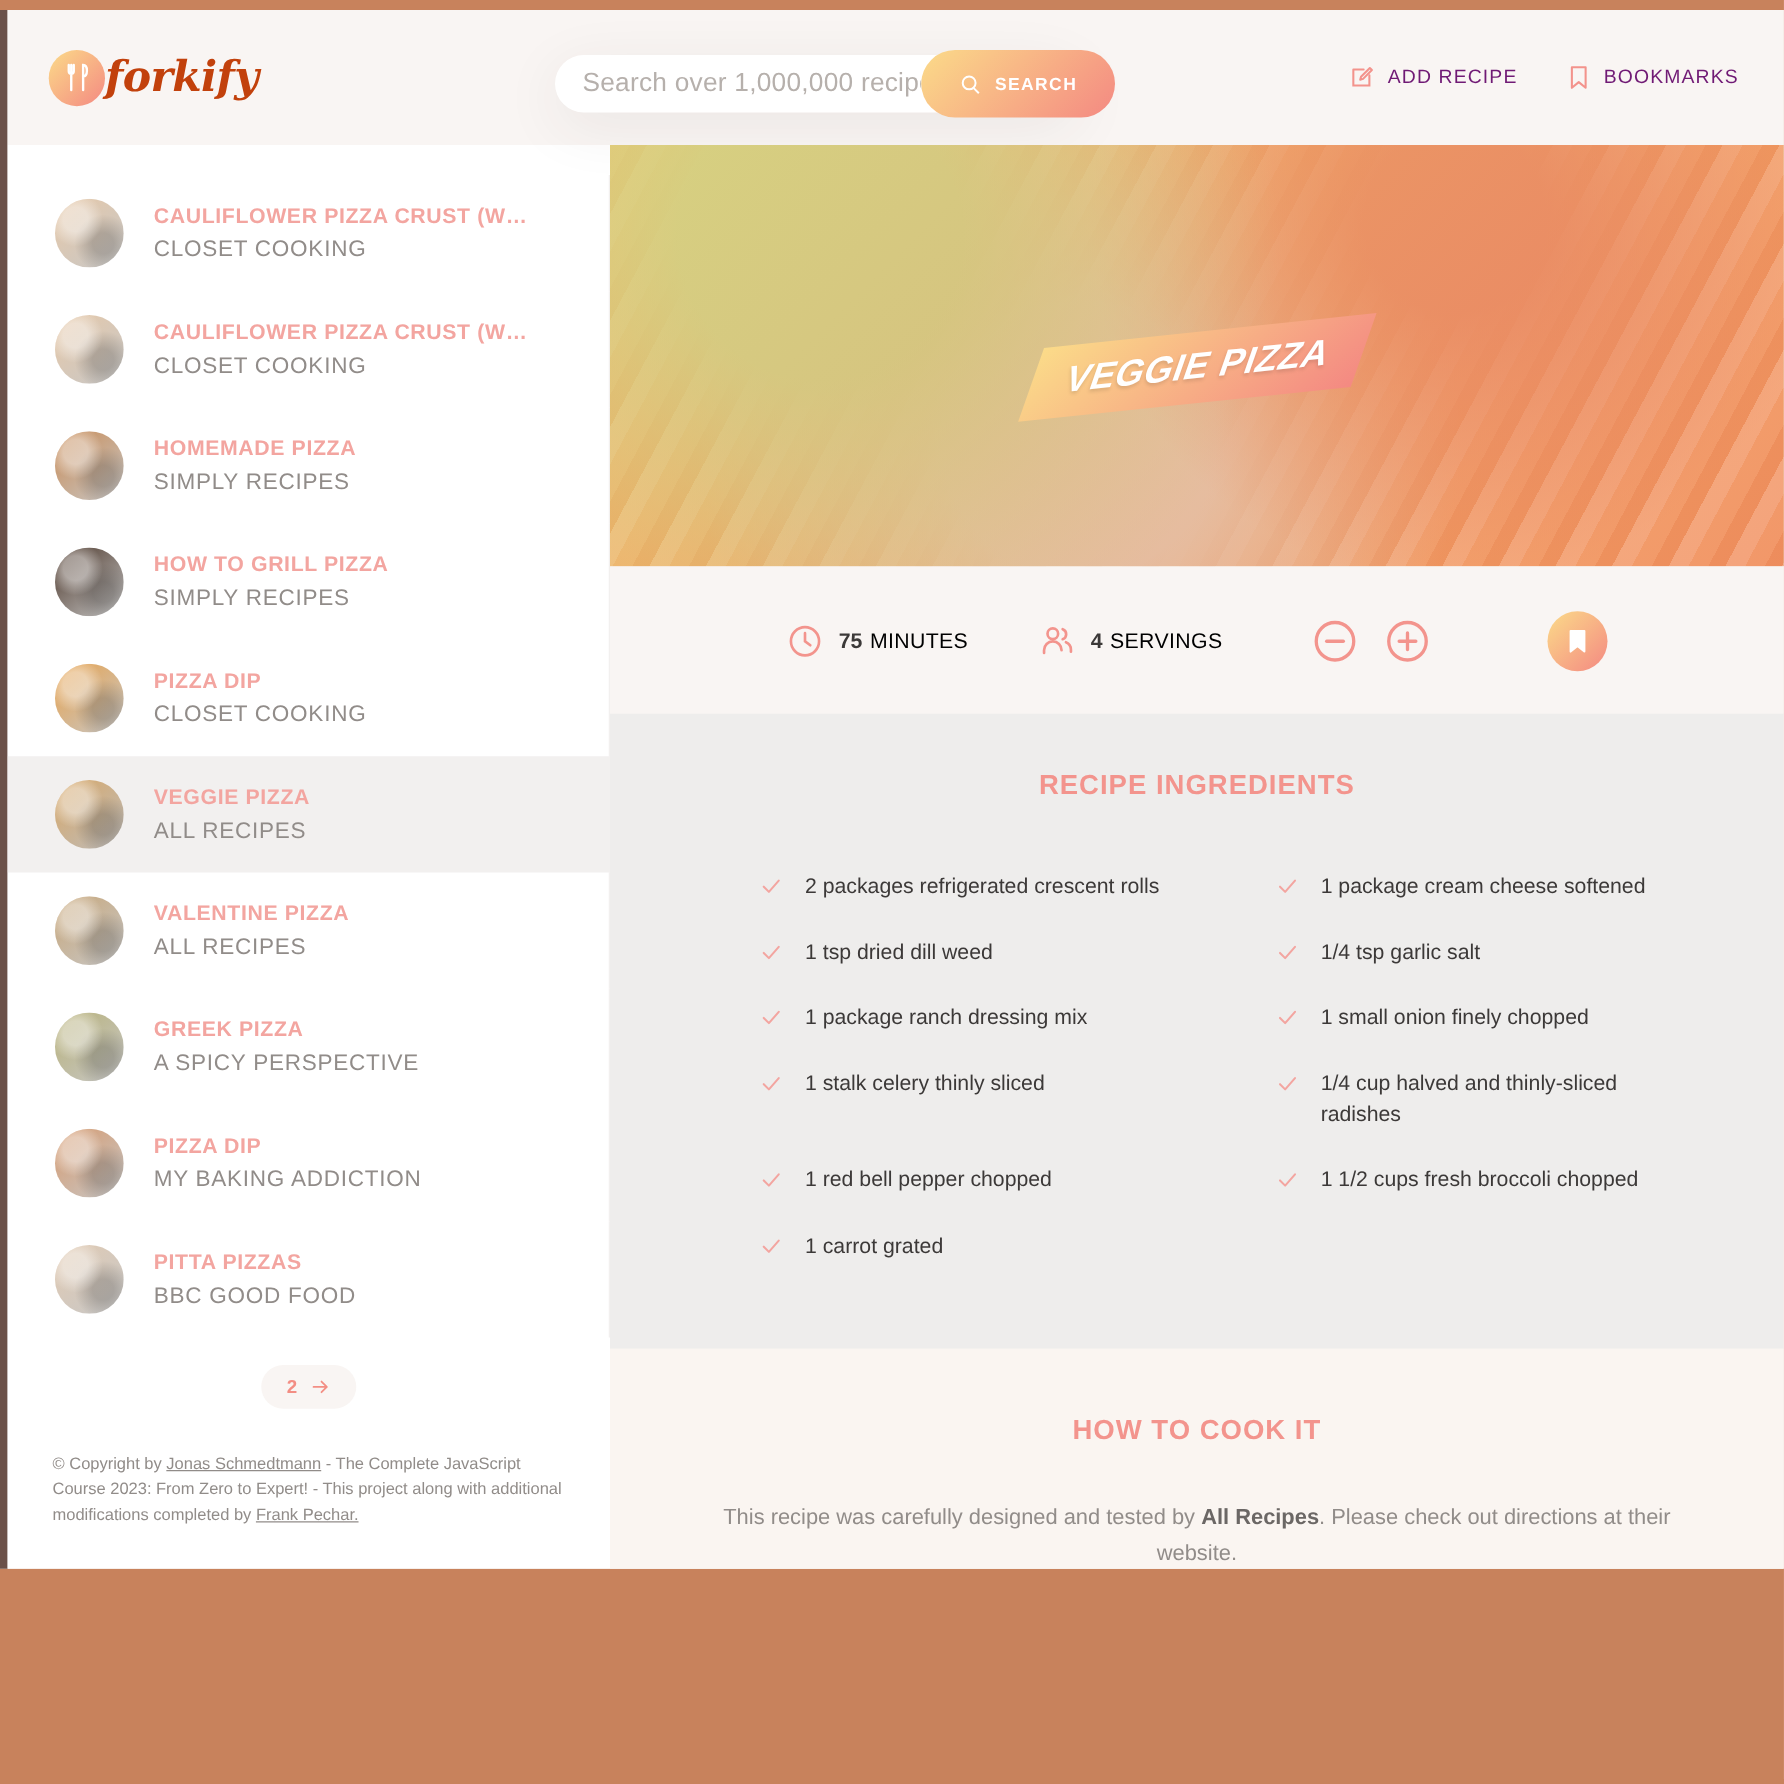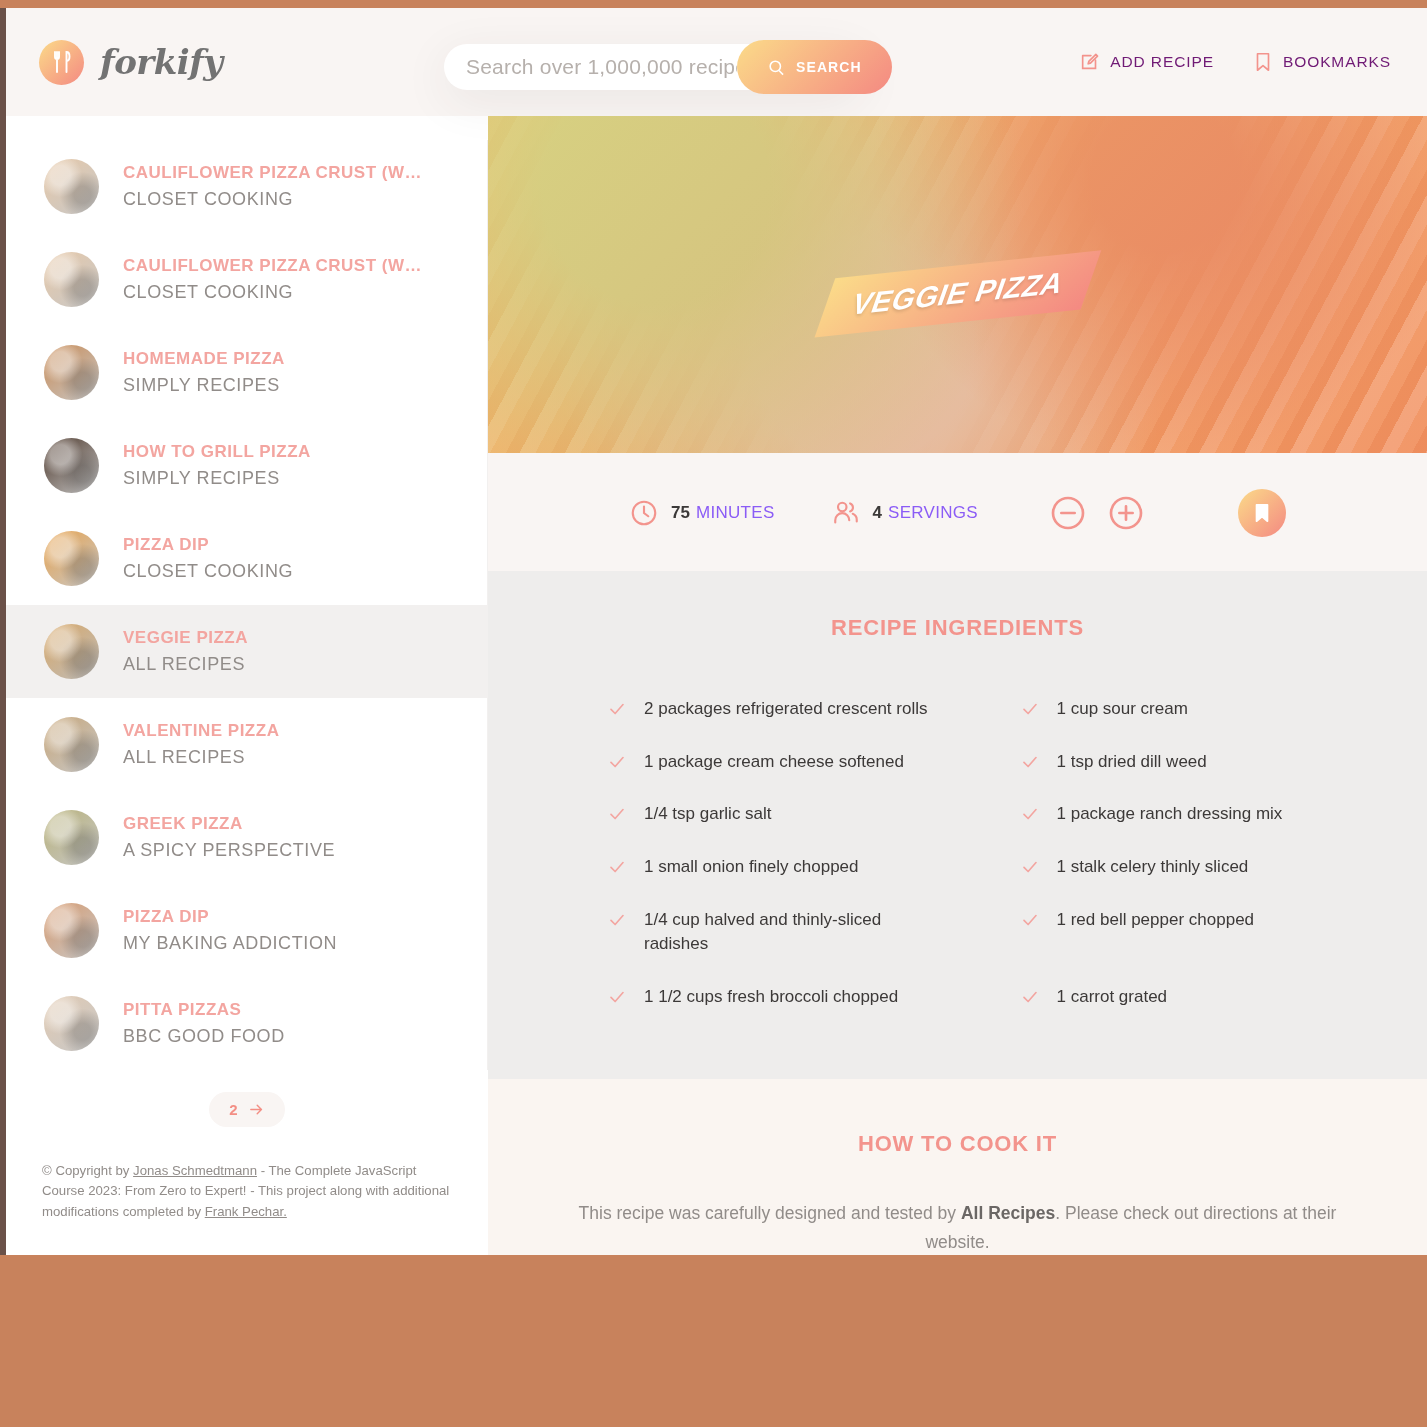--- a/index.html
+++ b/index.html
@@ -27,24 +27,23 @@
   }
   .logo-wrap { display:flex; align-items:center; margin-left:33px; }
   .logo-badge {
     width:45px; height:45px; border-radius:50%;
     background:linear-gradient(135deg,#fbdb89 0%,#f48982 100%);
     display:flex; align-items:center; justify-content:center;
     position:relative;
   }
   .logo-badge svg { width:24px; height:24px; }
   .logo-text {
-    margin-left:16px;
     font-family:"DejaVu Serif", serif;
     font-style:italic; font-weight:700;
-    font-size:34px; color:#737373;
+    font-size:34px; color:#c2410c;
     letter-spacing:-0.5px;
   }
 
   .search-form {
     position:absolute; left:438px; top:36px;
     width:420px; height:46px;
     background:#fff; border-radius:100px;
     display:flex; align-items:center;
     box-shadow:0 .7rem 3rem rgba(60,56,56,.08);
   }
@@ -167,21 +166,21 @@
     justify-content:center; gap:0;
     background:#f9f5f3;
   }
   .detail {
     display:flex; align-items:center; gap:12px;
     font-size:17px; color:#3c3938;
     margin-right:56px;
   }
   .detail svg { width:30px; height:30px; stroke:#f3948d; fill:none; stroke-width:1.7; }
   .detail-bold { font-weight:700; margin-right:-6px; }
-  .detail-label { color:#8b5cf6; letter-spacing:.3px; }
+  .detail-label { color:#000000; letter-spacing:.3px; }
 
   .servings-btns { display:flex; align-items:center; gap:18px; margin-left:14px; }
   .circ-btn {
     width:40px; height:40px; border-radius:50%;
     background:none; border:none; cursor:pointer;
     display:flex; align-items:center; justify-content:center;
   }
   .circ-btn svg { width:40px; height:40px; stroke:#f3948d; fill:none; stroke-width:1.6; }
 
   .bookmark-btn {
@@ -444,26 +443,20 @@
             <li class="ingredient">
               <svg viewBox="0 0 24 24" aria-hidden="true">
                 <path d="M4 12.5 9.5 18 20 6" stroke-linecap="round" stroke-linejoin="round"></path>
               </svg>
               <span>2 packages refrigerated crescent rolls</span>
             </li>
             <li class="ingredient">
               <svg viewBox="0 0 24 24" aria-hidden="true">
                 <path d="M4 12.5 9.5 18 20 6" stroke-linecap="round" stroke-linejoin="round"></path>
               </svg>
-              <span>1 cup sour cream</span>
-            </li>
-            <li class="ingredient">
-              <svg viewBox="0 0 24 24" aria-hidden="true">
-                <path d="M4 12.5 9.5 18 20 6" stroke-linecap="round" stroke-linejoin="round"></path>
-              </svg>
               <span>1 package cream cheese softened</span>
             </li>
             <li class="ingredient">
               <svg viewBox="0 0 24 24" aria-hidden="true">
                 <path d="M4 12.5 9.5 18 20 6" stroke-linecap="round" stroke-linejoin="round"></path>
               </svg>
               <span>1 tsp dried dill weed</span>
             </li>
             <li class="ingredient">
               <svg viewBox="0 0 24 24" aria-hidden="true">

